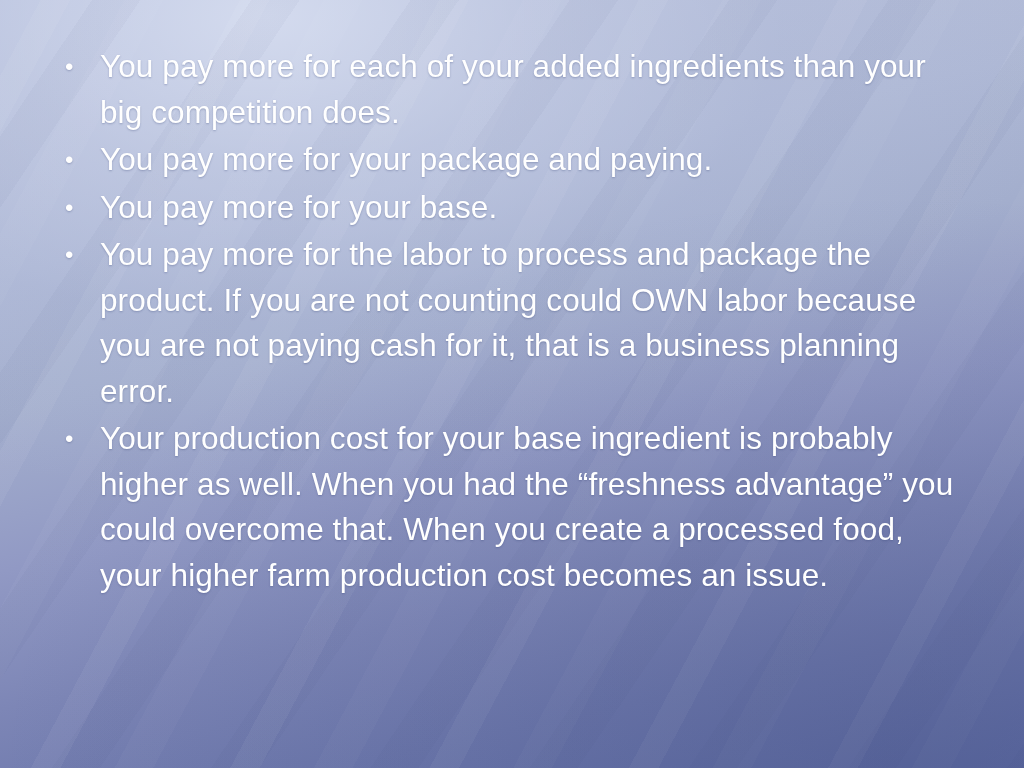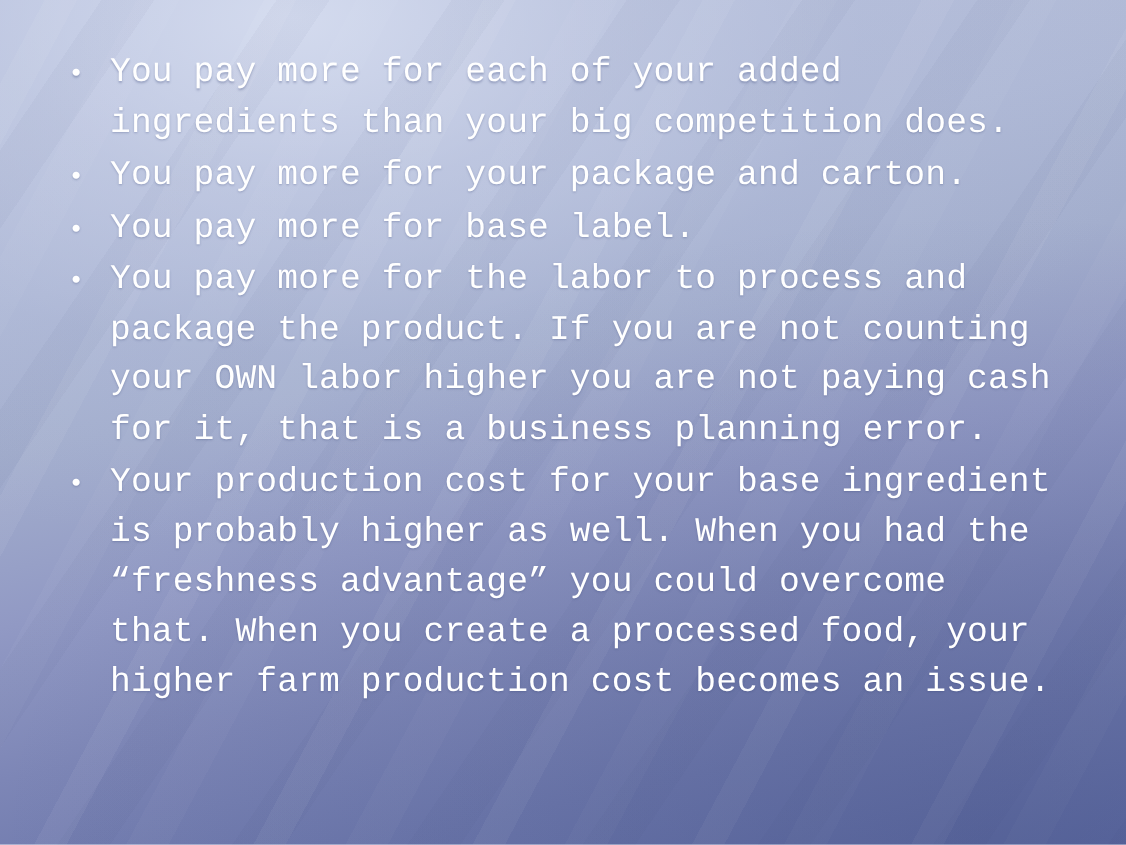--- a/index.html
+++ b/index.html
@@ -112,21 +112,20 @@
     width: 20px;
     line-height: 45.5px;
     color: #ffffff;
     font-size: 24px;
     text-align: left;
     text-shadow: 0 1px 2px rgba(48, 60, 110, 0.30);
   }
 
   .bullet-text {
     display: block;
-    font-family: Liberation Mono, monospace;
   }
 </style>
 </head>
 <body>
 
 <div class="slide">
 
   <div class="slide-glow"></div>
   <div class="slide-streaks"></div>
   <div class="slide-vignette"></div>
@@ -134,31 +133,31 @@
   <div class="body-placeholder">
     <ul class="bullet-list">
 
       <li class="bullet-item">
         <span class="bullet-marker">•</span>
         <span class="bullet-text">You pay more for each of your added ingredients than your big competition does.</span>
       </li>
 
       <li class="bullet-item">
         <span class="bullet-marker">•</span>
-        <span class="bullet-text">You pay more for your package and carton.</span>
+        <span class="bullet-text">You pay more for your package and paying.</span>
       </li>
 
       <li class="bullet-item">
         <span class="bullet-marker">•</span>
-        <span class="bullet-text">You pay more for base label.</span>
+        <span class="bullet-text">You pay more for your base.</span>
       </li>
 
       <li class="bullet-item">
         <span class="bullet-marker">•</span>
-        <span class="bullet-text">You pay more for the labor to process and package the product. If you are not counting your OWN labor higher you are not paying cash for it, that is a business planning error.</span>
+        <span class="bullet-text">You pay more for the labor to process and package the product. If you are not counting could OWN labor because you are not paying cash for it, that is a business planning error.</span>
       </li>
 
       <li class="bullet-item">
         <span class="bullet-marker">•</span>
         <span class="bullet-text">Your production cost for your base ingredient is probably higher as well. When you had the “freshness advantage” you could overcome that. When you create a processed food, your higher farm production cost becomes an issue.</span>
       </li>
 
     </ul>
   </div>
 

